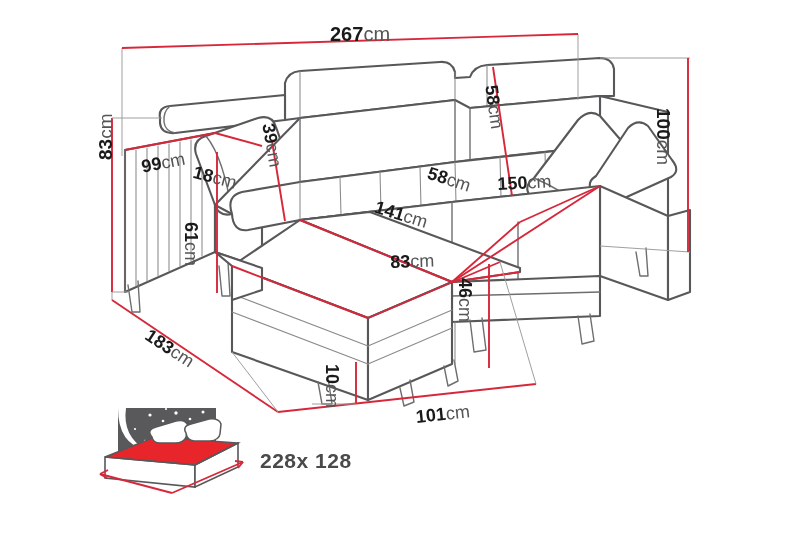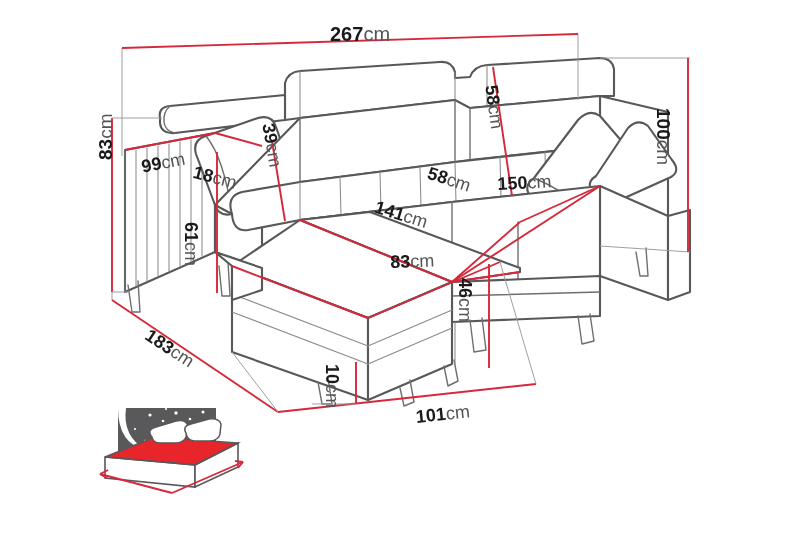--- a/index.html
+++ b/index.html
@@ -271,14 +271,15 @@
   </div>
 
   <div class="dimlabel" style="left:152px;top:326px;font-size:18px;transform:rotate(33deg);transform-origin:left top;">
     <span>183</span><span class="u">cm</span>
   </div>
 
   <div class="dimlabel" style="left:415px;top:408px;font-size:18px;transform:rotate(-6deg);transform-origin:left top;">
     <span>101</span><span class="u">cm</span>
   </div>
 
+  <div class="bedlabel" style="left:260px;top:449px;font-size:21px;">228x 128</div>
 
 </div>
 
 </body></html>

